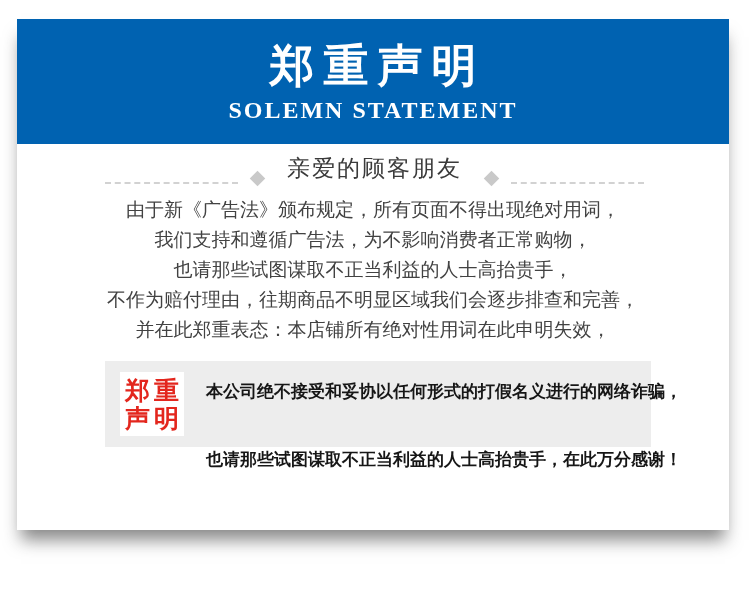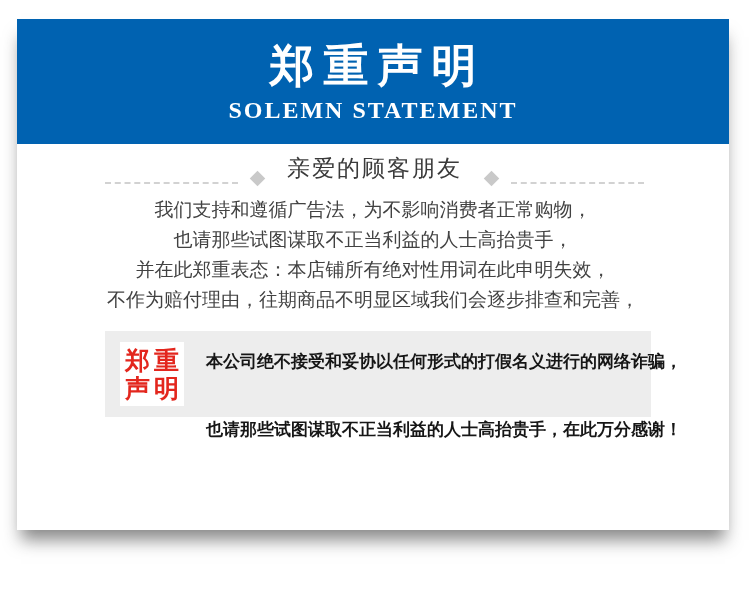--- a/index.html
+++ b/index.html
@@ -90,24 +90,25 @@
 
     <div class="greet">
       <div class="dash"></div>
       <div class="diamond"></div>
       <div class="greet-label">亲爱的顾客朋友</div>
       <div class="diamond"></div>
       <div class="dash"></div>
     </div>
 
     <div class="stmt">
+      <div class="stmt-line">由于新《广告法》颁布规定，所有页面不得出现绝对用词，</div>
       <div class="stmt-line">我们支持和遵循广告法，为不影响消费者正常购物，</div>
       <div class="stmt-line">也请那些试图谋取不正当利益的人士高抬贵手，</div>
+      <div class="stmt-line">不作为赔付理由，往期商品不明显区域我们会逐步排查和完善，</div>
       <div class="stmt-line">并在此郑重表态：本店铺所有绝对性用词在此申明失效，</div>
-      <div class="stmt-line">不作为赔付理由，往期商品不明显区域我们会逐步排查和完善，</div>
     </div>
 
     <div class="notice">
       <div class="stamp">
         <div class="stamp-row">郑重</div>
         <div class="stamp-row">声明</div>
       </div>
       <div class="notice-text">
         <div class="notice-line">本公司绝不接受和妥协以任何形式的打假名义进行的网络诈骗，</div>
         <div class="notice-line">也请那些试图谋取不正当利益的人士高抬贵手，在此万分感谢！</div>

